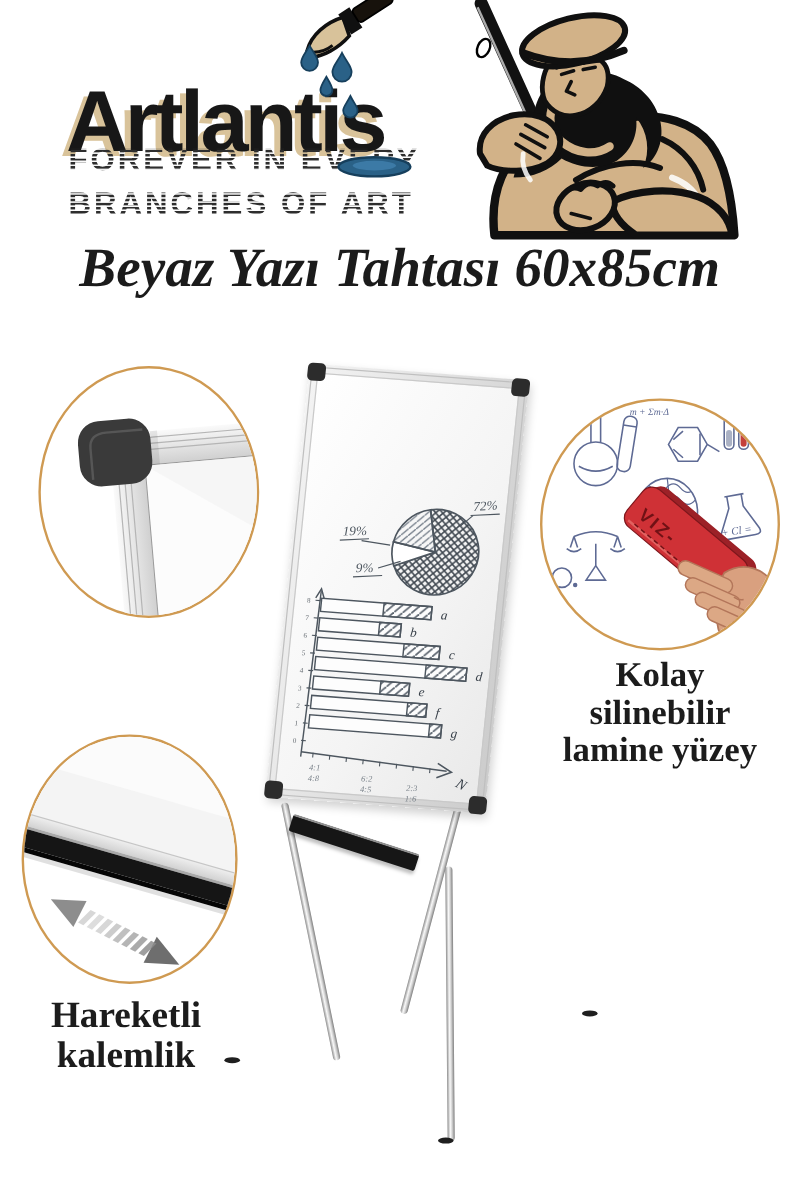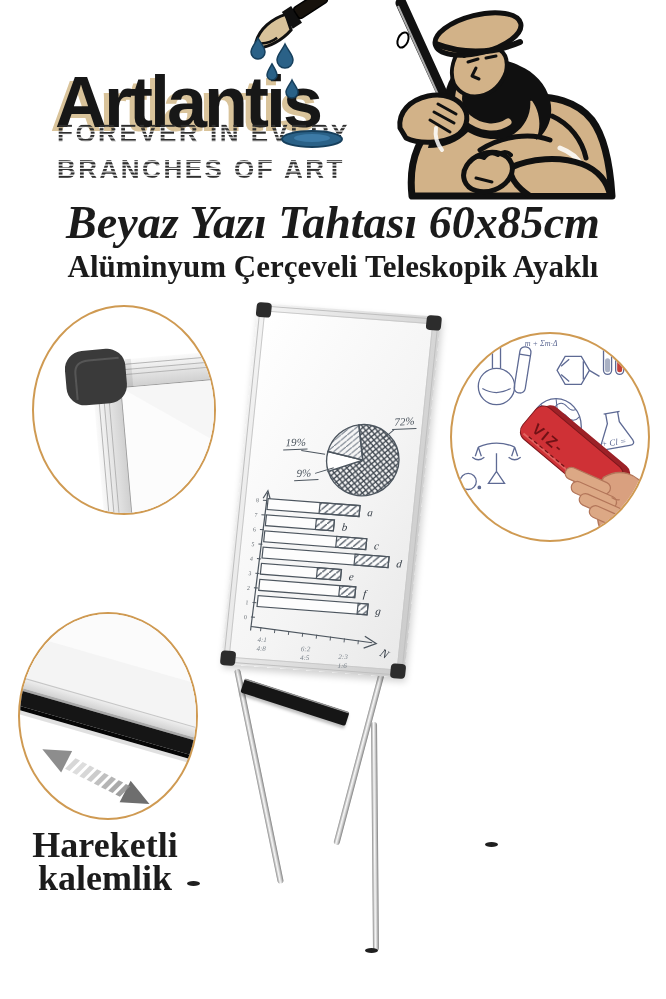--- a/index.html
+++ b/index.html
@@ -21,21 +21,21 @@
   .fcircle{position:absolute;border:2px solid #cf9a52;border-radius:50%;
            background:#ffffff;overflow:hidden;text-align:center;}
   #circle-frame{left:32px;top:305px;width:180px;height:206px;}
   #circle-surface{left:450px;top:332px;width:196px;height:206px;}
   #circle-tray{left:18px;top:612px;width:176px;height:204px;}
   .fcircle svg{display:block;width:100%;height:100%;}
   .flabel{position:absolute;text-align:center;font-family:"Liberation Serif",serif;
           font-weight:bold;color:#1c1c1c;}
   #label-frame{left:12px;top:517px;width:220px;font-size:31px;line-height:35px;}
   #label-surface{left:443px;top:548px;width:214px;font-size:29px;line-height:31px;}
-  #label-tray{left:2px;top:829px;width:206px;font-size:36px;line-height:33px;}
+  #label-tray{left:2px;top:829px;width:206px;font-size:31px;line-height:33px;}
   
   .leg{position:absolute;width:6px;border-radius:3px;z-index:1;
        background:linear-gradient(to right,#8e8e8e,#f8f8f8 40%,#d2d2d2 65%,#7f7f7f);}
   #leg-left{left:234px;top:669px;height:219px;transform:rotate(-11.6deg);transform-origin:top center;}
   #leg-center{left:371px;top:722px;height:229px;transform:rotate(-0.5deg);transform-origin:top center;}
   #leg-right{left:411px;top:552px;height:303px;transform:rotate(14.9deg);transform-origin:top center;}
   .foot{position:absolute;width:13px;height:5px;border-radius:50%;background:#1f1f1f;z-index:1;}
   #foot-left{left:187px;top:881px;}
   #foot-center{left:365px;top:948px;}
   #foot-right{left:485px;top:842px;}
@@ -124,21 +124,20 @@
       <path d="M 212,150 q -8,-10 -6,-22" fill="none" stroke="#ffffff" stroke-width="4" opacity="0.85"></path>
 
       <path d="M 280,168 C 300,158 330,156 352,164 C 368,170 378,182 380,196 L 300,196 C 288,188 280,178 280,168 Z" fill="#d2b288" stroke="#101010" stroke-width="6"></path>
       <ellipse cx="258" cy="172" rx="25" ry="19" fill="#d2b288" stroke="#101010" stroke-width="5" transform="rotate(-20 258 172)"></ellipse>
       <path d="M 240,162 q 6,-8 14,-4 q 6,-8 14,-3 q 7,-6 13,0" fill="none" stroke="#101010" stroke-width="4"></path>
       <path d="M 246,178 l 16,4" stroke="#101010" stroke-width="3"></path>
     </g>
   </svg>
 
   <div id="title" class="serif">Beyaz Yazı Tahtası 60x85cm</div>
-  <div id="subtitle" class="serif">Alüminyum Çerçeveli Teleskopik Ayaklı</div>
 
   <div class="leg" id="leg-left"></div>
   <div class="leg" id="leg-center"></div>
   <div class="leg" id="leg-right"></div>
   <div class="foot" id="foot-left"></div>
   <div class="foot" id="foot-center"></div>
   <div class="foot" id="foot-right"></div>
 
   <div id="board">
     <div id="board-groove"></div>
@@ -347,20 +346,25 @@
               <rect x="-6" y="-6" width="46" height="12" rx="6"></rect>
             </g>
           <g transform="translate(142,176) rotate(24)">
               <rect x="-6" y="-6" width="42" height="12" rx="6"></rect>
             </g>
         </g>
         <path d="M 158,162 q 4,3 8,2 M 166,174 q 4,3 8,2 M 172,186 q 4,3 8,2" fill="none" stroke="#b3765a" stroke-width="1.2"></path>
       </g>
     </svg>
   </div>
+  <div class="flabel" id="label-surface">
+    <div>Kolay</div>
+    <div>silinebilir</div>
+    <div>lamine yüzey</div>
+  </div>
 
   <div class="fcircle" id="circle-tray">
     <svg viewBox="0 0 174 202">
       <defs>
         <linearGradient id="trayFrame" x1="0" y1="0" x2="0" y2="1">
           <stop offset="0" stop-color="#efefef"></stop>
             <stop offset="1" stop-color="#d2d2d2"></stop>
         </linearGradient>
       </defs>
       <g transform="rotate(16 87 101)">

